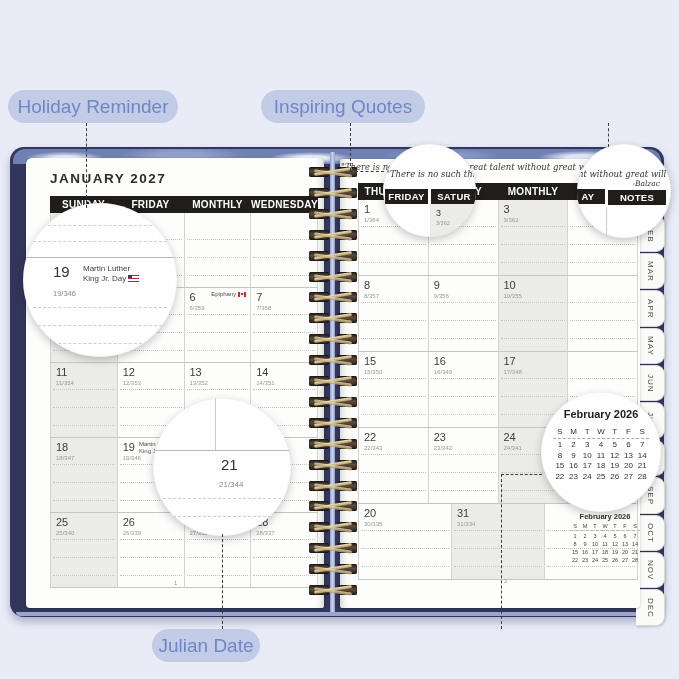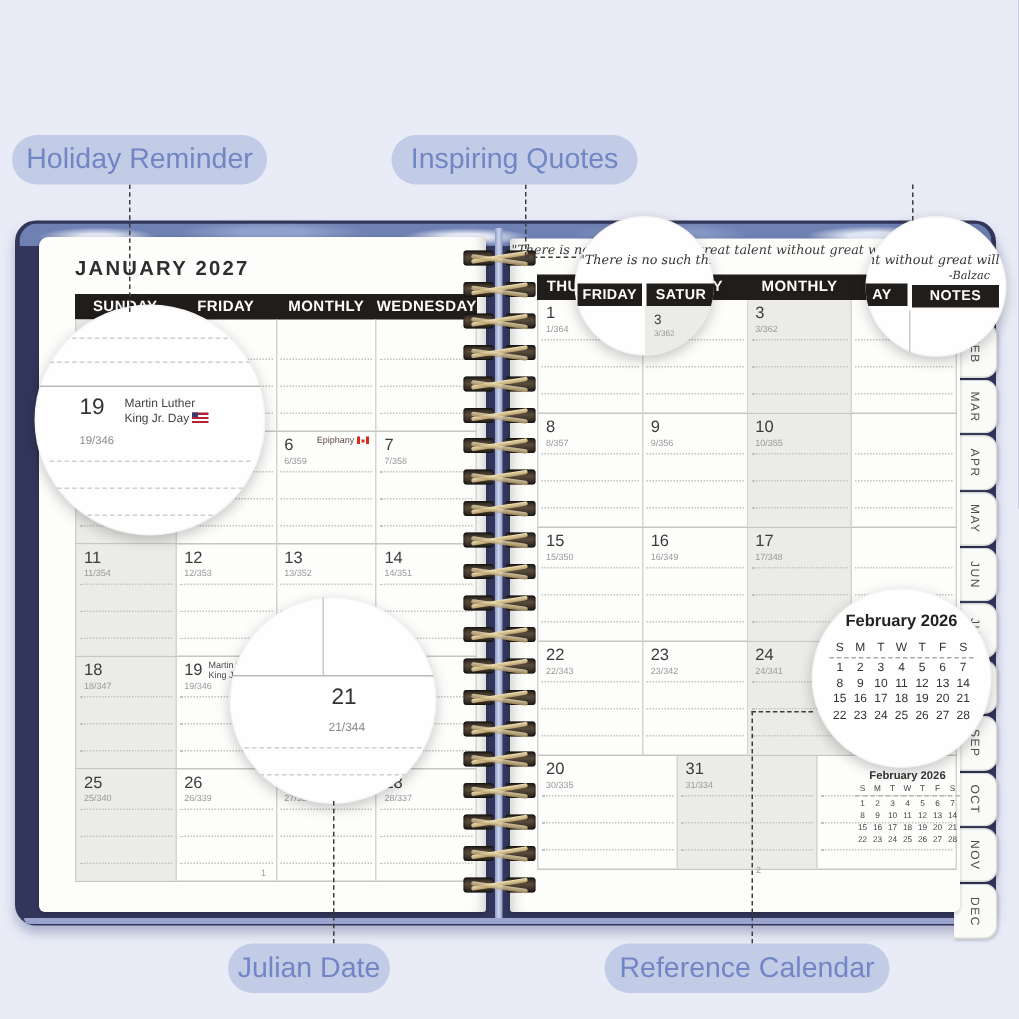--- a/index.html
+++ b/index.html
@@ -147,21 +147,20 @@
 </style>
 </head>
 <body>
 
 <div class="page-wrap">
 
 
   <div class="pill" id="pill-holiday">Holiday Reminder</div>
   <div class="pill" id="pill-quotes">Inspiring Quotes</div>
   <div class="pill" id="pill-julian">Julian Date</div>
-  <div class="pill" id="pill-reference">Reference Calendar</div>
 
   <div class="dash-v" id="dash-holiday"></div>
   <div class="dash-v" id="dash-quotes-v"></div>
   <div class="dash-h" id="dash-quotes-h"></div>
   <div class="dash-v" id="dash-notes"></div>
   <div class="dash-v" id="dash-julian"></div>
   <div class="dash-v" id="dash-ref-v"></div>
   <div class="dash-h" id="dash-ref-h"></div>
 
   <div class="cover"></div>

